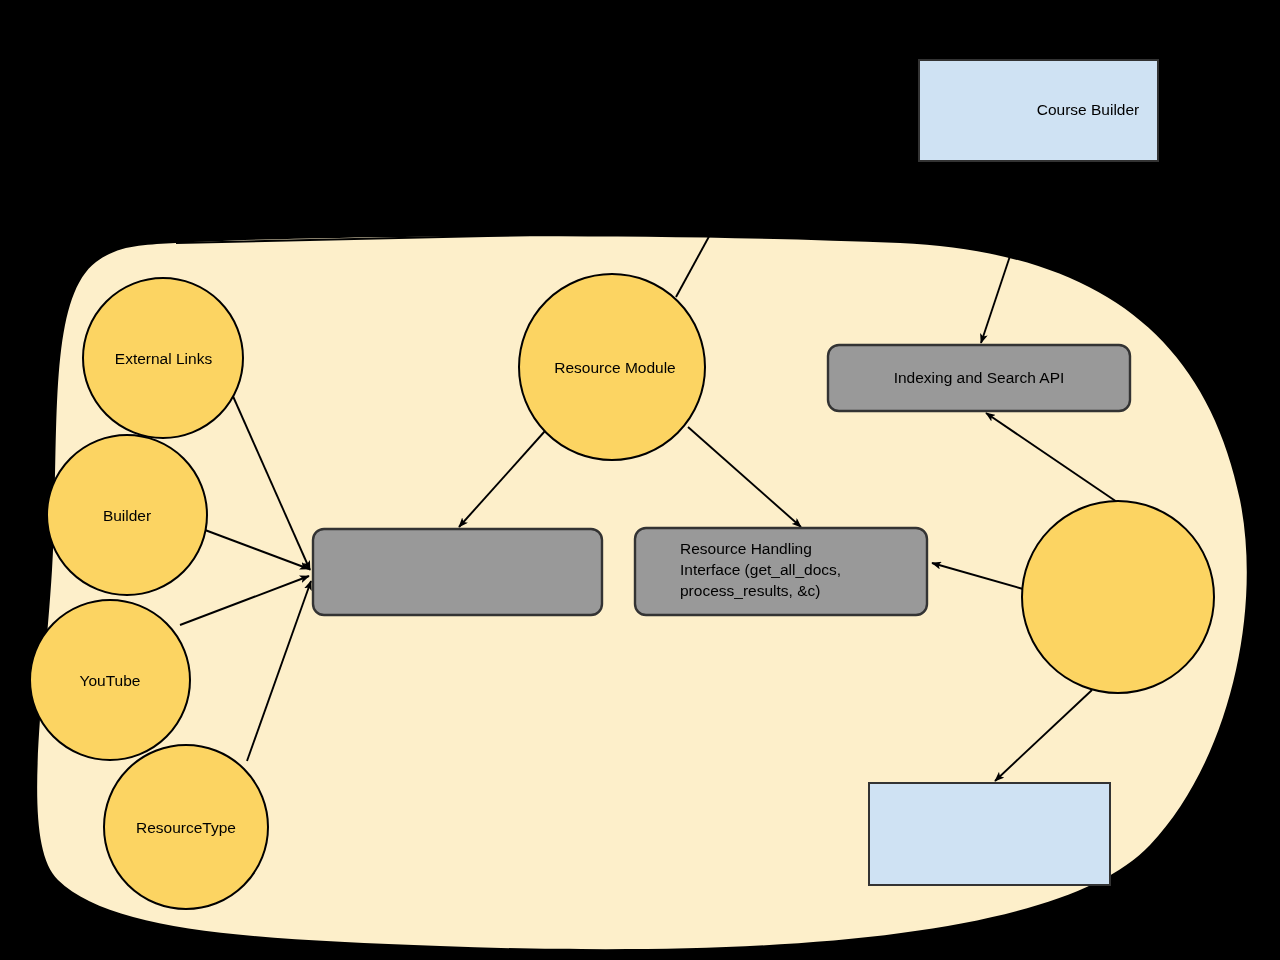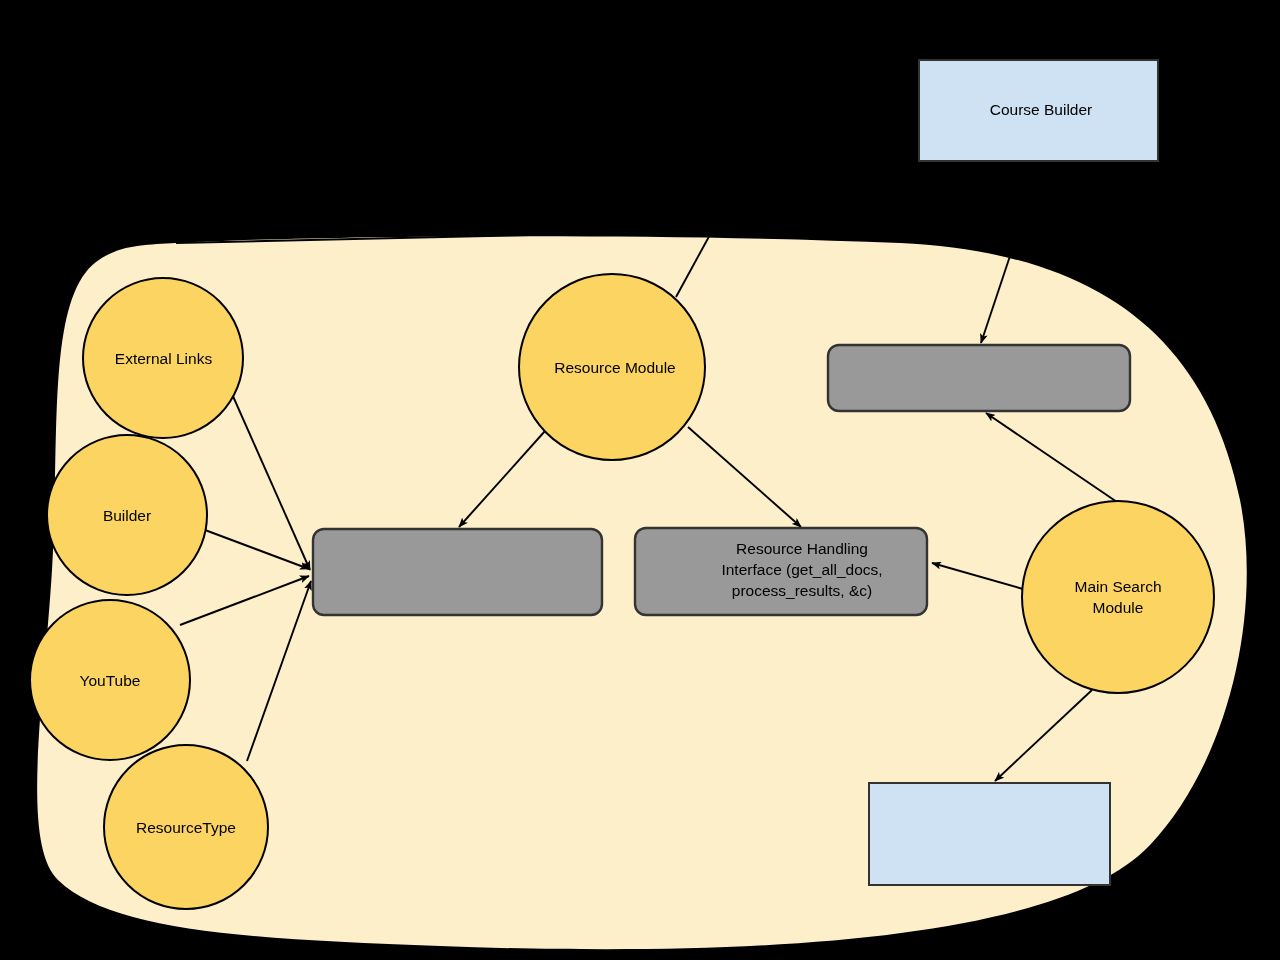--- a/index.html
+++ b/index.html
@@ -10,21 +10,21 @@
   svg.layer{position:absolute;left:0;top:0;width:1280px;height:960px;}
   .nodelabel{
     position:absolute;
     color:#000;
     font-size:15.5px;
     line-height:21px;
     white-space:pre;
     pointer-events:none;
   }
   .ctr{text-align:center;}
-  .lft{text-align:center;}
+  .lft{text-align:left;}
 </style>
 </head>
 <body>
 
 <div id="stage">
 
   <svg class="layer" viewBox="0 0 1280 960">
     <defs>
       <marker id="arrowhead" markerWidth="10" markerHeight="8" refX="9.2" refY="4" orient="auto" markerUnits="userSpaceOnUse">
         <path d="M0,0 L10,4 L0,8 L2.4,4 Z" fill="#000"></path>
@@ -69,35 +69,34 @@
     <circle cx="110" cy="680" r="80" fill="#fcd462" stroke="#000" stroke-width="2"></circle>
     <circle cx="186" cy="827" r="82" fill="#fcd462" stroke="#000" stroke-width="2"></circle>
     <circle cx="612" cy="367" r="93" fill="#fcd462" stroke="#000" stroke-width="2"></circle>
     <circle cx="1118" cy="597" r="96" fill="#fcd462" stroke="#000" stroke-width="2"></circle>
 
     <g stroke="#000" stroke-width="1.9" fill="none">
       <line x1="676" y1="297" x2="712" y2="231"></line>
     </g>
   </svg>
 
-  <div class="nodelabel ctr" style="left:909px; top:99px; width:264px;">Course Builder</div>
+  <div class="nodelabel ctr" style="left:956px; top:99px; width:264px;">Course Builder</div>
 
   <div class="nodelabel ctr" style="left:83px; top:348px; width:161px;">External Links</div>
 
   <div class="nodelabel ctr" style="left:47px; top:505px; width:160px;">Builder</div>
 
   <div class="nodelabel ctr" style="left:30px; top:670px; width:160px;">YouTube</div>
 
   <div class="nodelabel ctr" style="left:96px; top:817px; width:180px;">ResourceType</div>
 
   <div class="nodelabel ctr" style="left:519px; top:357px; width:192px;">Resource Module</div>
 
-  <div class="nodelabel ctr" style="left:1022px; top:576px; width:192px;">Main Search
-Module</div>
 
 
   <div class="nodelabel lft" style="left:680px; top:538px; width:244px;">Resource Handling
 Interface (get_all_docs,
 process_results, &amp;c)</div>
 
+  <div class="nodelabel ctr" style="left:828px; top:367px; width:302px;">Indexing and Search API</div>
 
 
 </div>
 
 </body></html>

